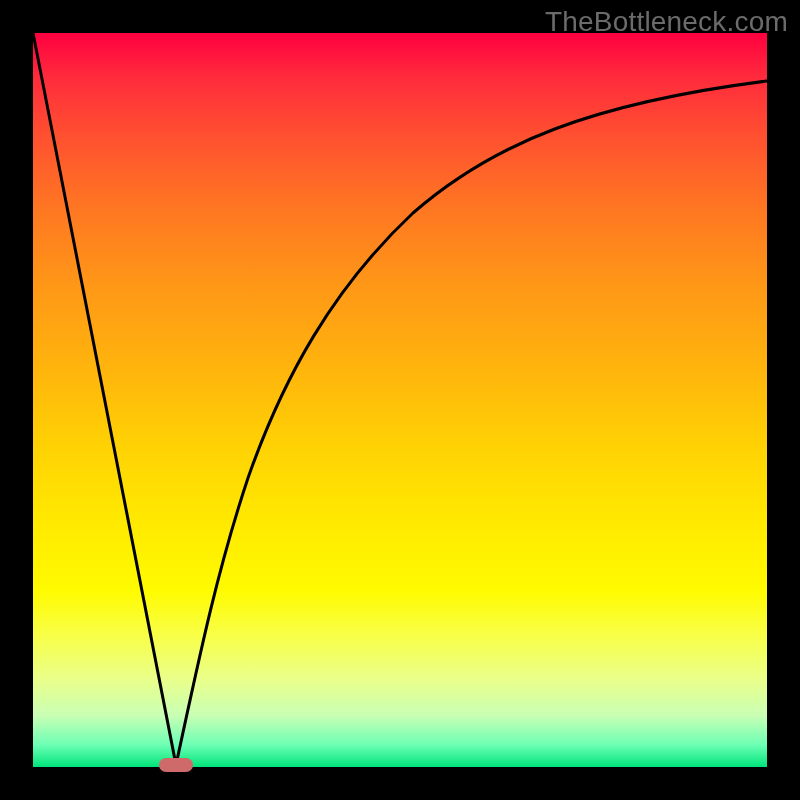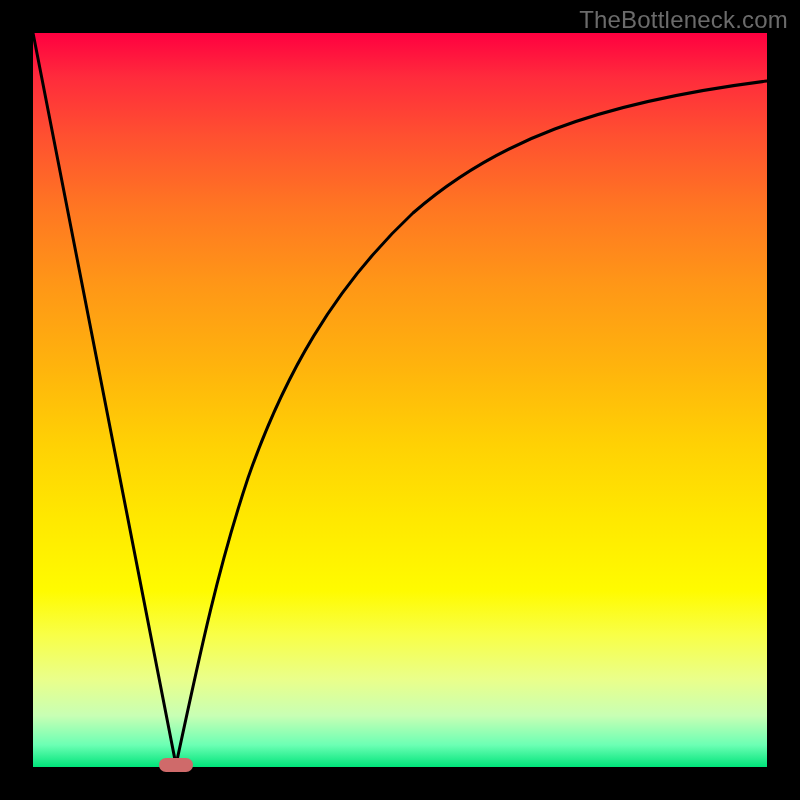--- a/index.html
+++ b/index.html
@@ -41,21 +41,21 @@
       #c8ffb4 93%,
       #6cffb4 97%,
       #00e47a 100%
     );
   }
   .watermark {
     position: absolute;
     top: 6px;
     right: 12px;
     color: #6b6b6b;
-    font-size: 24px;
+    font-size: 28px;
     font-weight: 400;
     letter-spacing: 0.2px;
   }
   svg.curve {
     position: absolute;
     left: 0;
     top: 0;
   }
   .dot {
     position: absolute;

